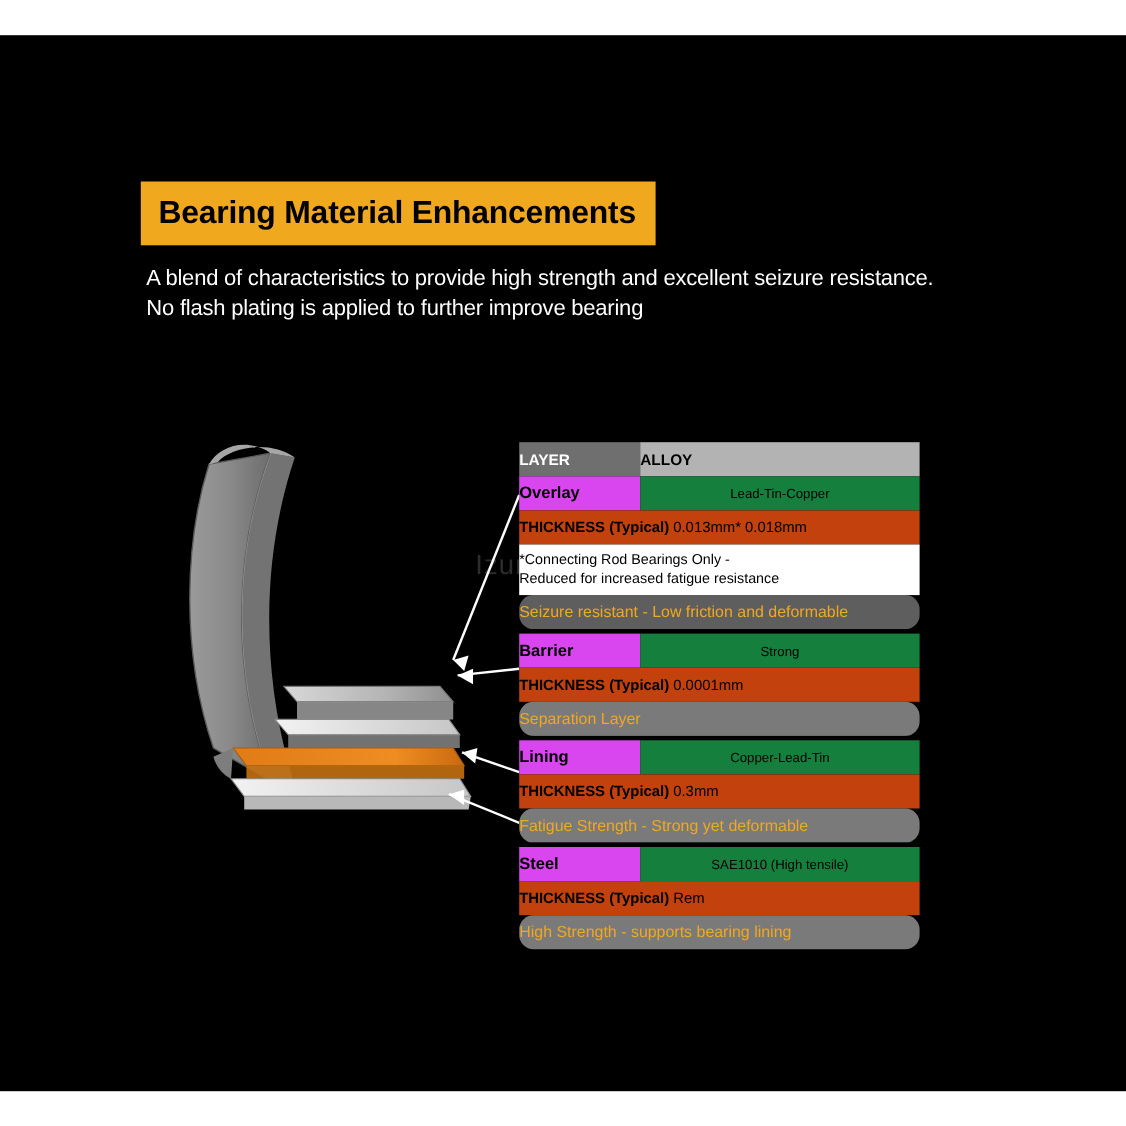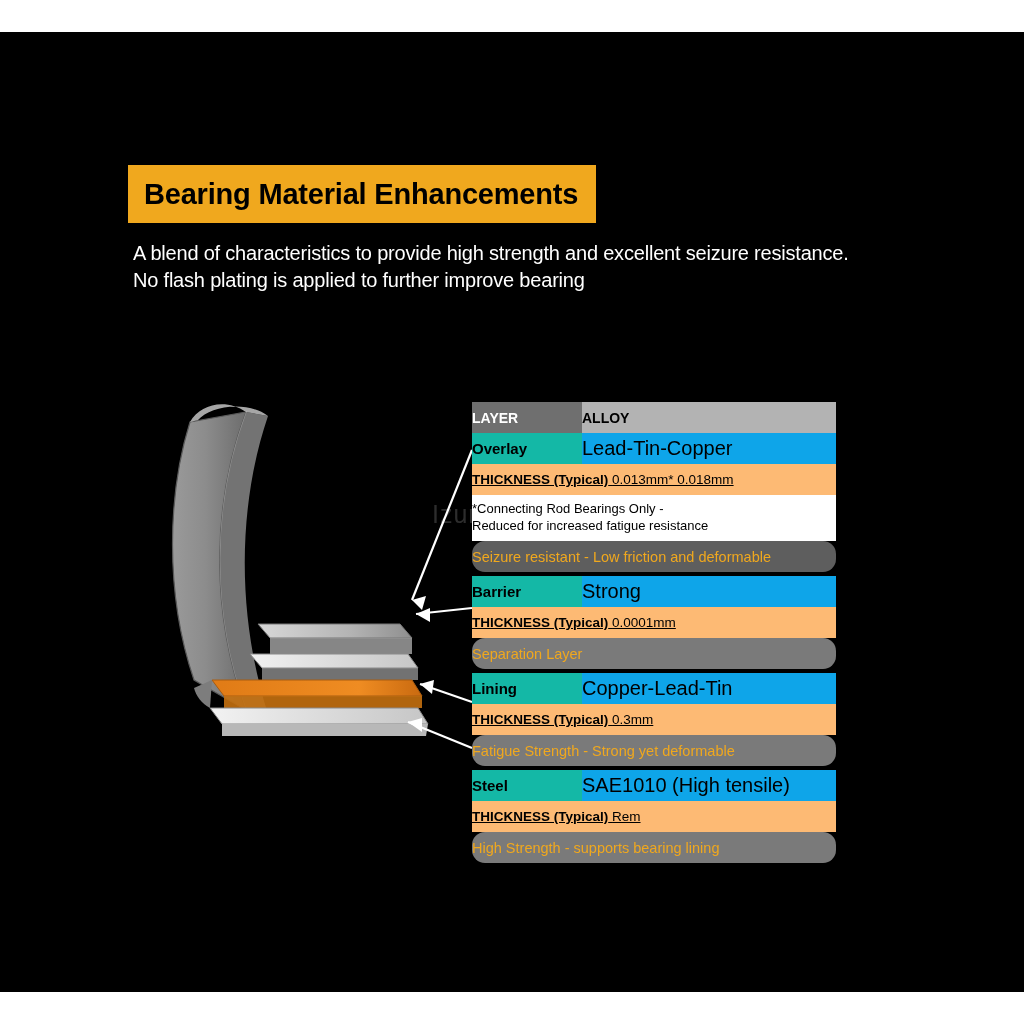--- a/index.html
+++ b/index.html
@@ -106,40 +106,40 @@
   }
   .cell-head-right {
     background: #b3b3b3;
     color: #000000;
     font-size: 14px;
     font-weight: bold;
     padding-left: 9px;
   }
   .r-layer { height: 31px; }
   .cell-layer-left {
-    background: #14b8a6;
+    background: #d946ef;
     color: #000000;
     font-size: 15px;
     font-weight: bold;
     padding-left: 9px;
     width: 110px;
   }
   .cell-layer-right {
-    background: #0ea5e9;
-    color: #000000;
-    font-size: 20px;
-    padding-left: 9px;
+    background: #15803d;
+    color: #000000;
+    font-size: 12px;
+    padding-left: 9px;
+    text-align: center;
   }
   .r-thick { height: 31px; }
   .cell-thick {
-    background: #fdba74;
+    background: #c2410c;
     color: #000000;
     font-size: 13.5px;
     padding-left: 9px;
-    text-decoration: underline;
   }
   .cell-thick b { font-weight: bold; }
   .r-note { height: 46px; margin-left: 31px; }
   .cell-note {
     background: #ffffff;
     color: #000000;
     font-size: 13px;
     line-height: 1.28;
     padding-left: 9px;
   }

